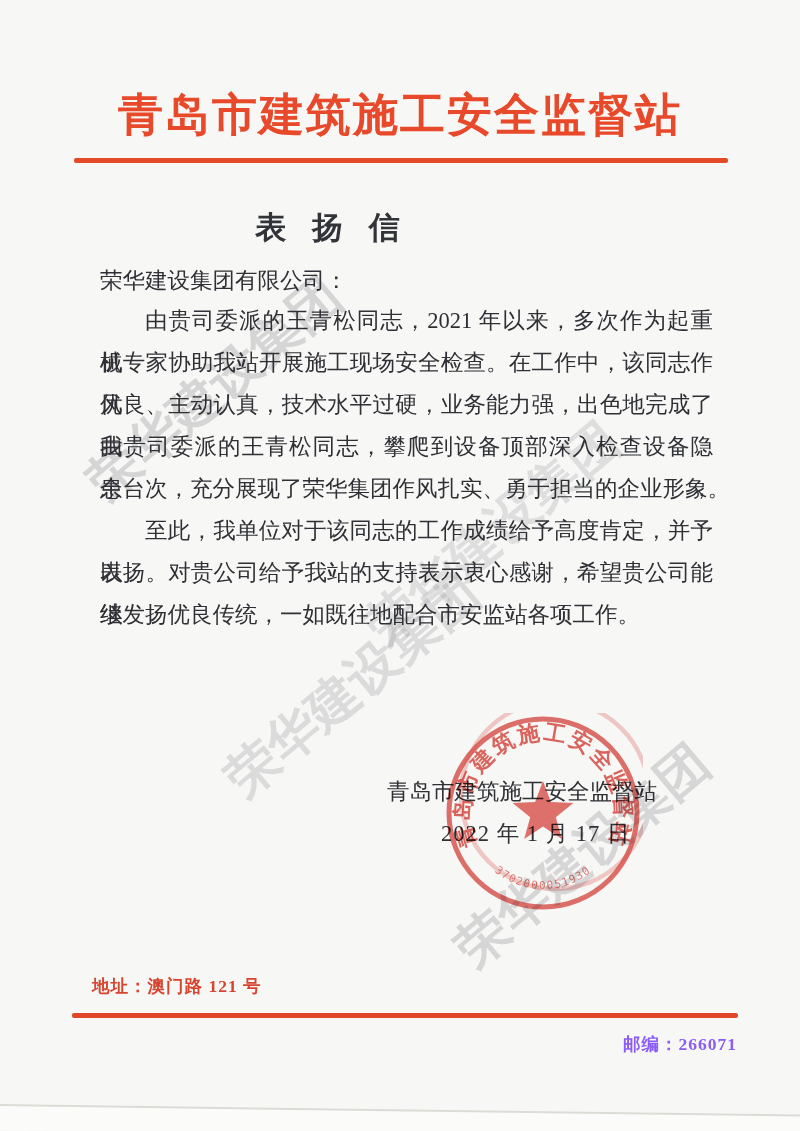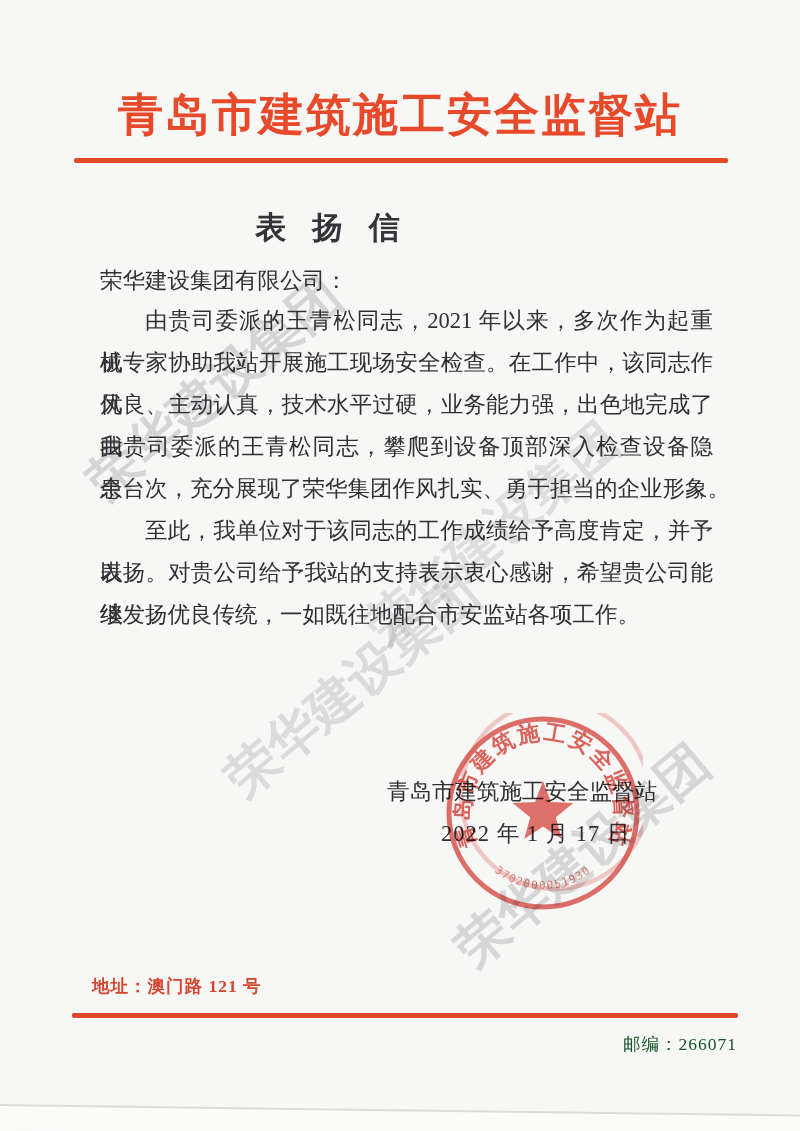--- a/index.html
+++ b/index.html
@@ -55,22 +55,22 @@
   
   .foot-rule{
     position:absolute;left:72px;top:1013px;width:666px;height:4.5px;
     background:#e0462a;border-radius:2px;
   }
   .foot-addr{
     position:absolute;left:92px;top:974px;font-size:17.5px;font-weight:700;
     color:#d64530;letter-spacing:1px;white-space:nowrap;
   }
   .foot-post{
-    position:absolute;right:63px;top:1032px;font-size:17.5px;font-weight:400;
-    color:#14532d;letter-spacing:1px;white-space:nowrap;
+    position:absolute;right:63px;top:1032px;font-size:17.5px;font-weight:700;
+    color:#8b5cf6;letter-spacing:1px;white-space:nowrap;
   }
   
   .paper-edge{
     position:absolute;left:-4px;top:1104px;width:810px;height:24px;
     border-top:2px solid #dcdbd6;background:#fbfbfa;
     transform:rotate(0.75deg);transform-origin:0 0;
   }
 </style>
 </head>
 <body>

